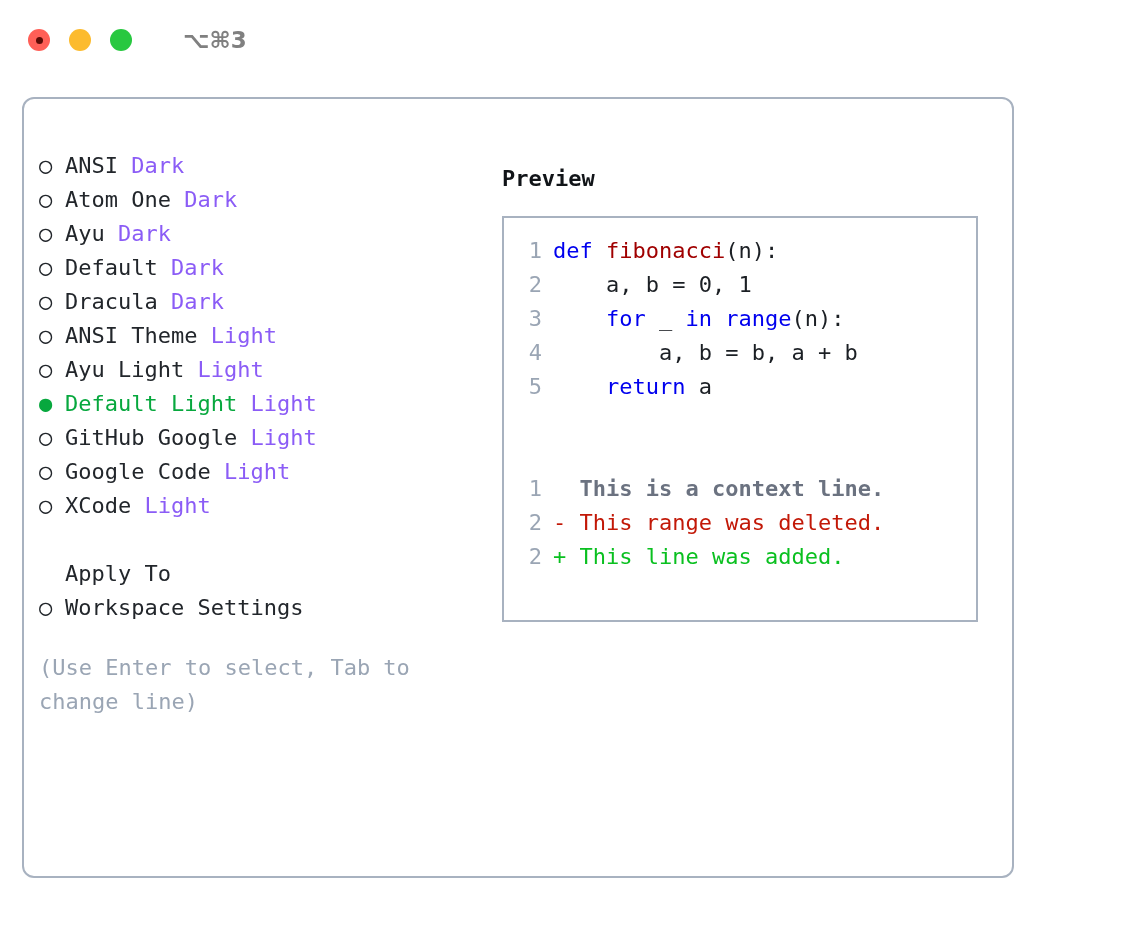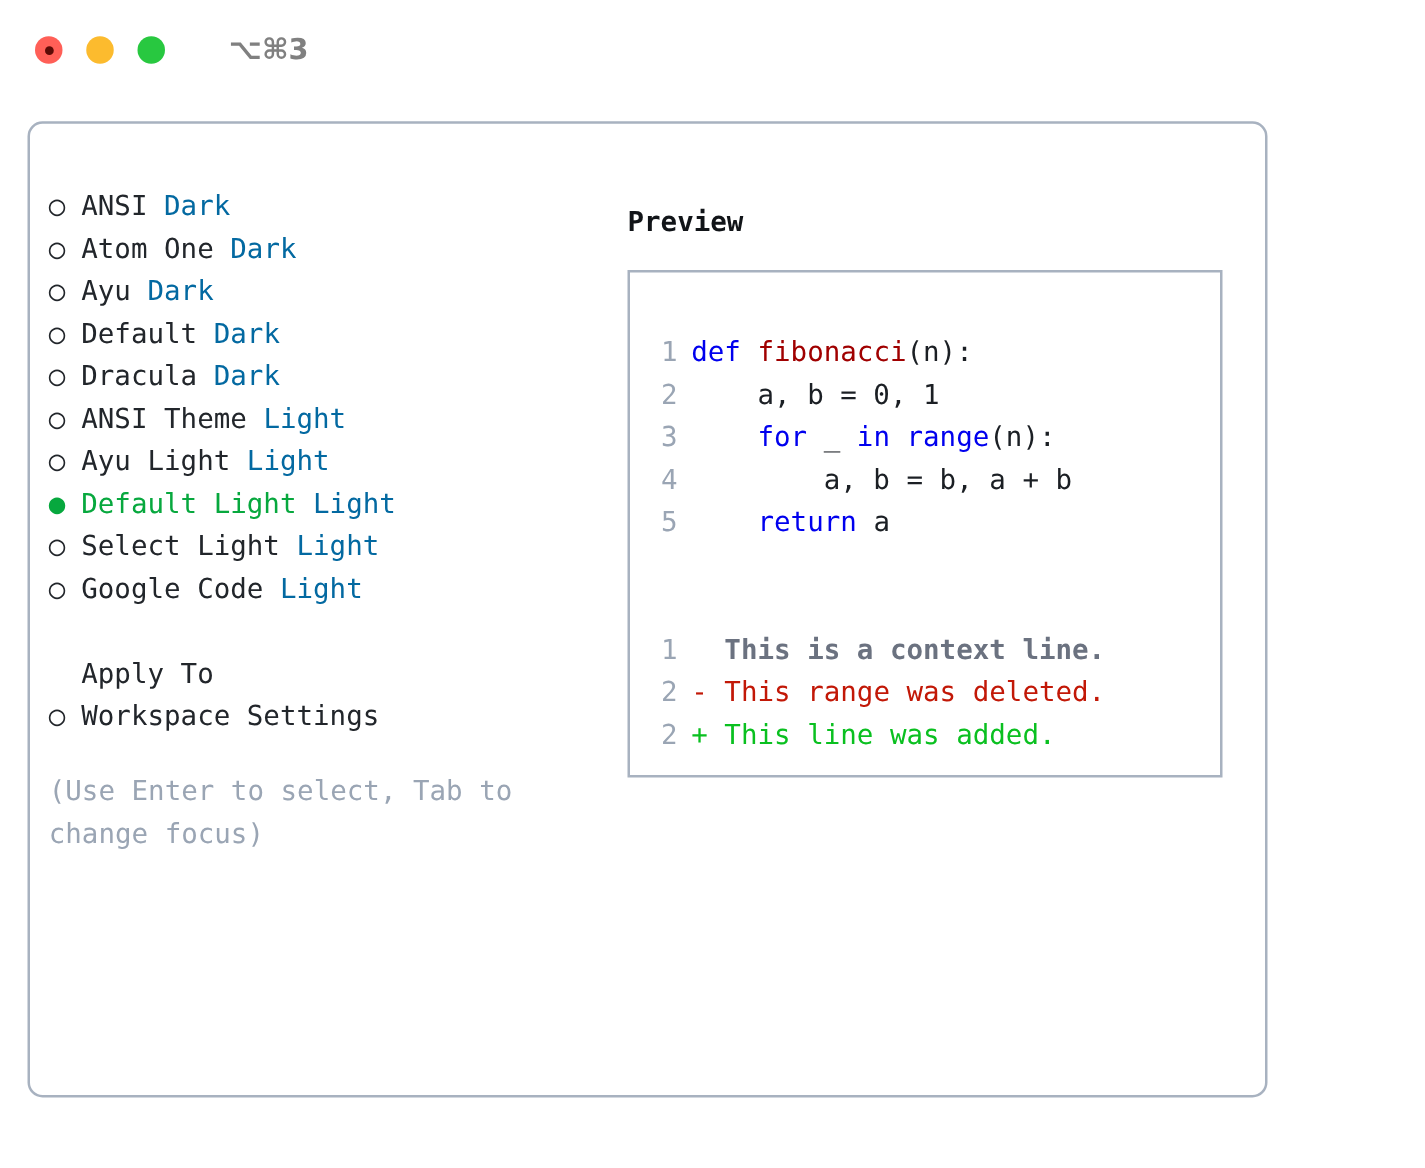--- a/index.html
+++ b/index.html
@@ -114,21 +114,21 @@
   }
   .list-line.header {
     font-weight: bold;
     color: #111418;
   }
   .list-line.selected {
     color: #07a83e;
   }
   .list-line.selected .marker { color: #07a83e; }
   .tag {
-    color: #0369a1;
+    color: #8b5cf6;
   }
   .spacer-line { height: 34px; }
 
   .hint {
     margin-top: 26px;
     font-size: 22px;
     line-height: 34px;
     color: #9aa5b4;
     width: 400px;
     white-space: normal;
@@ -148,21 +148,21 @@
     color: #111418;
     line-height: 34px;
   }
   .preview-box {
     margin-top: 20px;
     width: 476px;
     height: 406px;
     border: 2px solid #a8b2c0;
     box-sizing: border-box;
     background: #ffffff;
-    padding-top: 48px;
+    padding-top: 16px;
     padding-left: 12px;
   }
   .code-line {
     font-size: 22px;
     line-height: 34px;
     white-space: pre;
     color: #1b1f24;
     display: block;
   }
   .lineno {
@@ -212,33 +212,34 @@
 
         <div class="list-line"><span class="marker">○</span><span>Dracula</span> <span class="tag">Dark</span></div>
 
 
         <div class="list-line"><span class="marker">○</span><span>ANSI Theme</span> <span class="tag">Light</span></div>
 
         <div class="list-line"><span class="marker">○</span><span>Ayu Light</span> <span class="tag">Light</span></div>
 
         <div class="list-line selected"><span class="marker">●</span><span>Default Light</span> <span class="tag">Light</span></div>
 
-        <div class="list-line"><span class="marker">○</span><span>Select Light</span> <span class="tag">Light</span></div>
+        <div class="list-line"><span class="marker">○</span><span>GitHub Google</span> <span class="tag">Light</span></div>
 
         <div class="list-line"><span class="marker">○</span><span>Google Code</span> <span class="tag">Light</span></div>
 
+        <div class="list-line"><span class="marker">○</span><span>XCode</span> <span class="tag">Light</span></div>
 
         <div class="spacer-line"></div>
 
         <div class="list-line"><span class="marker"></span><span>Apply To</span></div>
 
 
         <div class="list-line"><span class="marker">○</span><span>Workspace Settings</span></div>
 
-        <div class="hint">(Use Enter to select, Tab to change focus)</div>
+        <div class="hint">(Use Enter to select, Tab to change line)</div>
       </div>
 
       <div class="right-col">
         <div class="preview-title">Preview</div>
 
         <div class="preview-box">
 
           <div class="code-line"><span class="lineno">1</span><span class="gutter-gap"></span><span class="kw">def </span><span class="fn">fibonacci</span><span class="plain">(n):</span></div>
 
           <div class="code-line"><span class="lineno">2</span><span class="gutter-gap"></span><span class="plain">    a, b = 0, 1</span></div>

